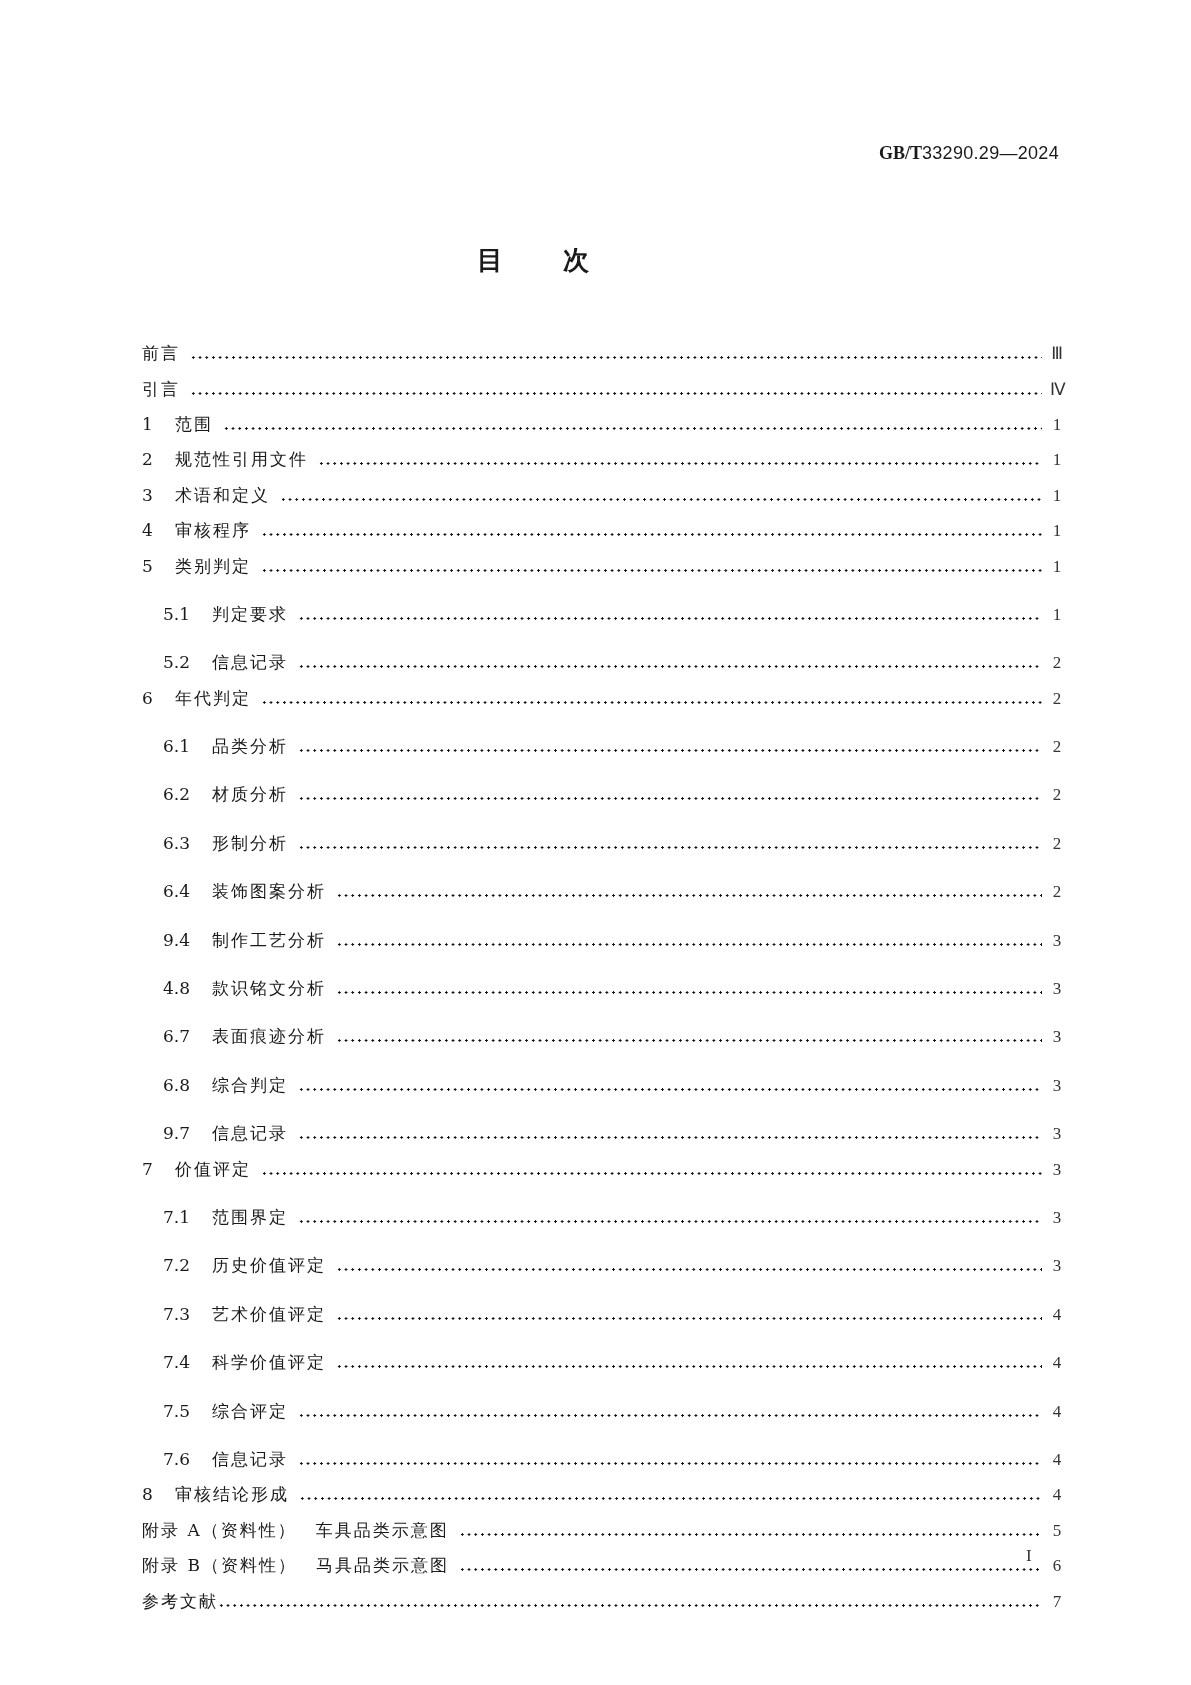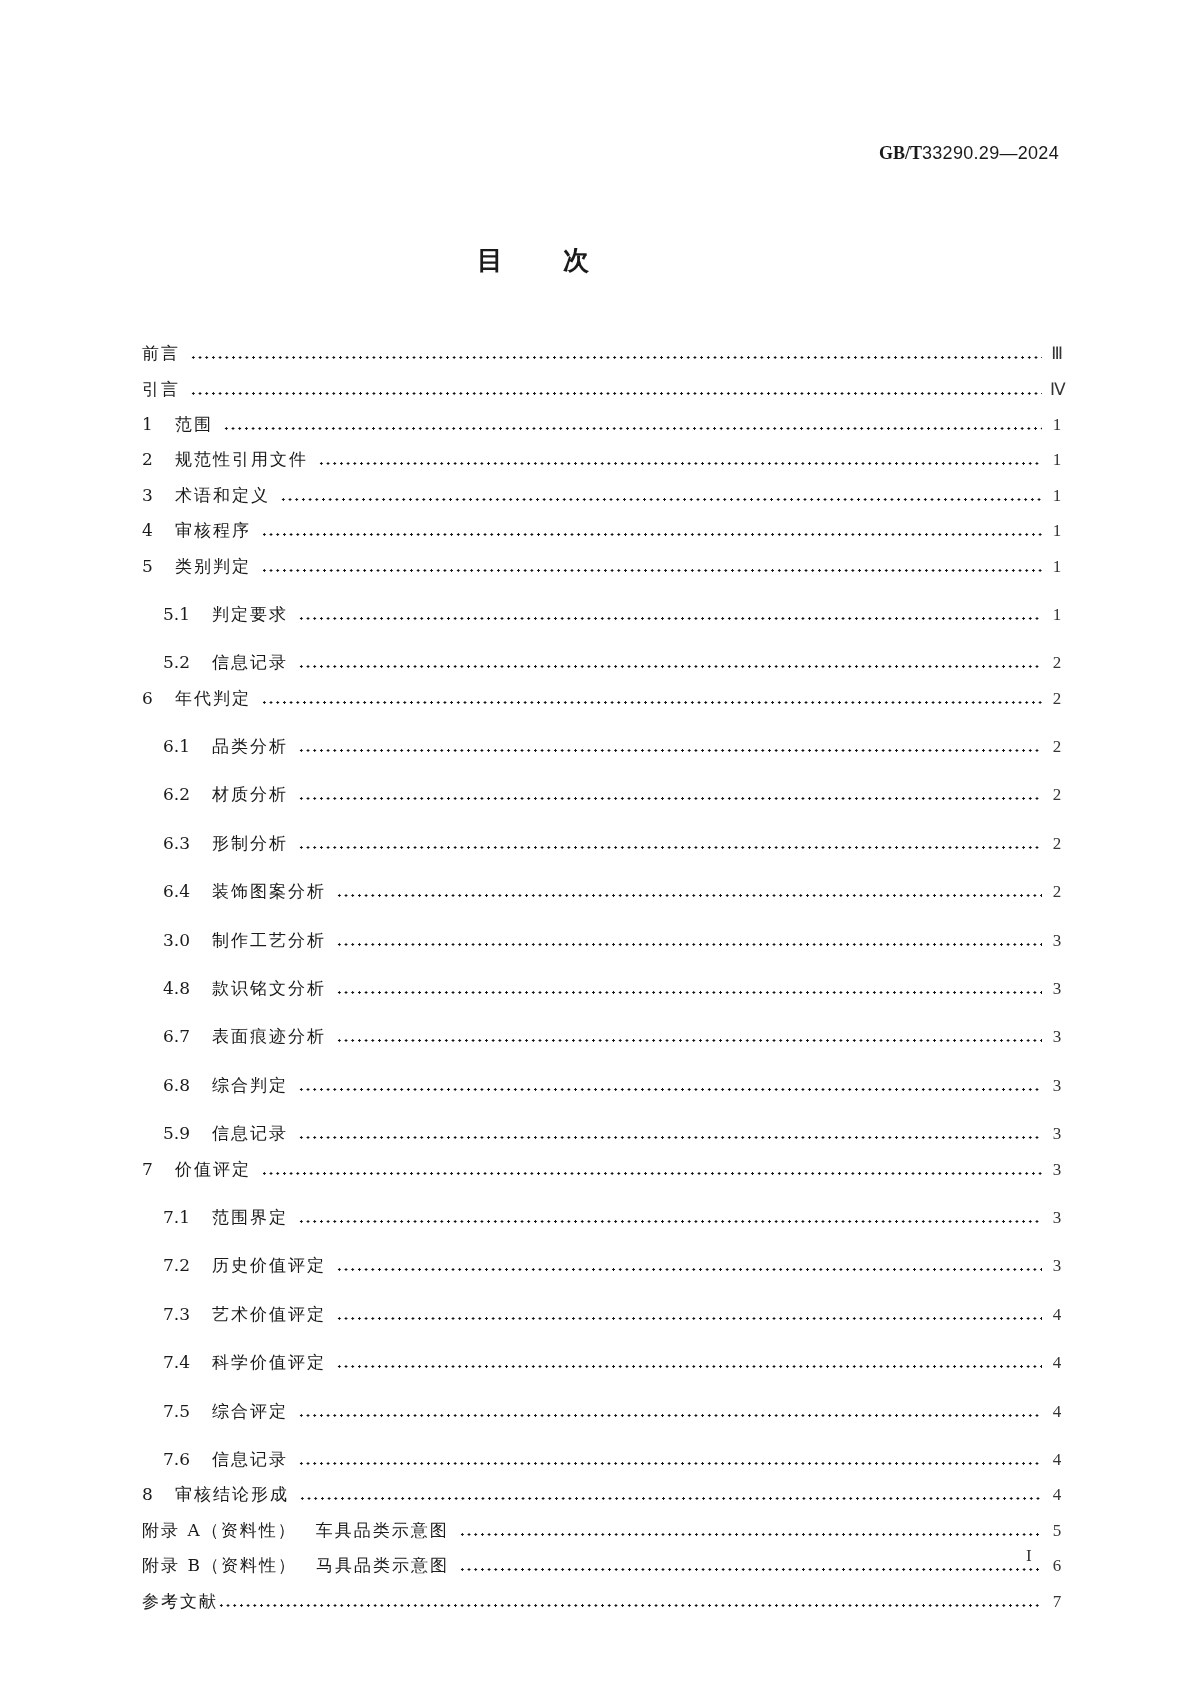--- a/index.html
+++ b/index.html
@@ -111,21 +111,21 @@
       <span class="leader"></span>
       <span class="page">2</span>
     </div>
     <div class="toc-row sub">
       <span class="num">6.4</span>
       <span class="label">装饰图案分析</span>
       <span class="leader"></span>
       <span class="page">2</span>
     </div>
     <div class="toc-row sub">
-      <span class="num">3.0</span>
+      <span class="num">9.4</span>
       <span class="label">制作工艺分析</span>
       <span class="leader"></span>
       <span class="page">3</span>
     </div>
     <div class="toc-row sub">
       <span class="num">4.8</span>
       <span class="label">款识铭文分析</span>
       <span class="leader"></span>
       <span class="page">3</span>
     </div>
@@ -135,21 +135,21 @@
       <span class="leader"></span>
       <span class="page">3</span>
     </div>
     <div class="toc-row sub">
       <span class="num">6.8</span>
       <span class="label">综合判定</span>
       <span class="leader"></span>
       <span class="page">3</span>
     </div>
     <div class="toc-row sub">
-      <span class="num">5.9</span>
+      <span class="num">9.7</span>
       <span class="label">信息记录</span>
       <span class="leader"></span>
       <span class="page">3</span>
     </div>
     <div class="toc-row top">
       <span class="num">7</span>
       <span class="label">价值评定</span>
       <span class="leader"></span>
       <span class="page">3</span>
     </div>

